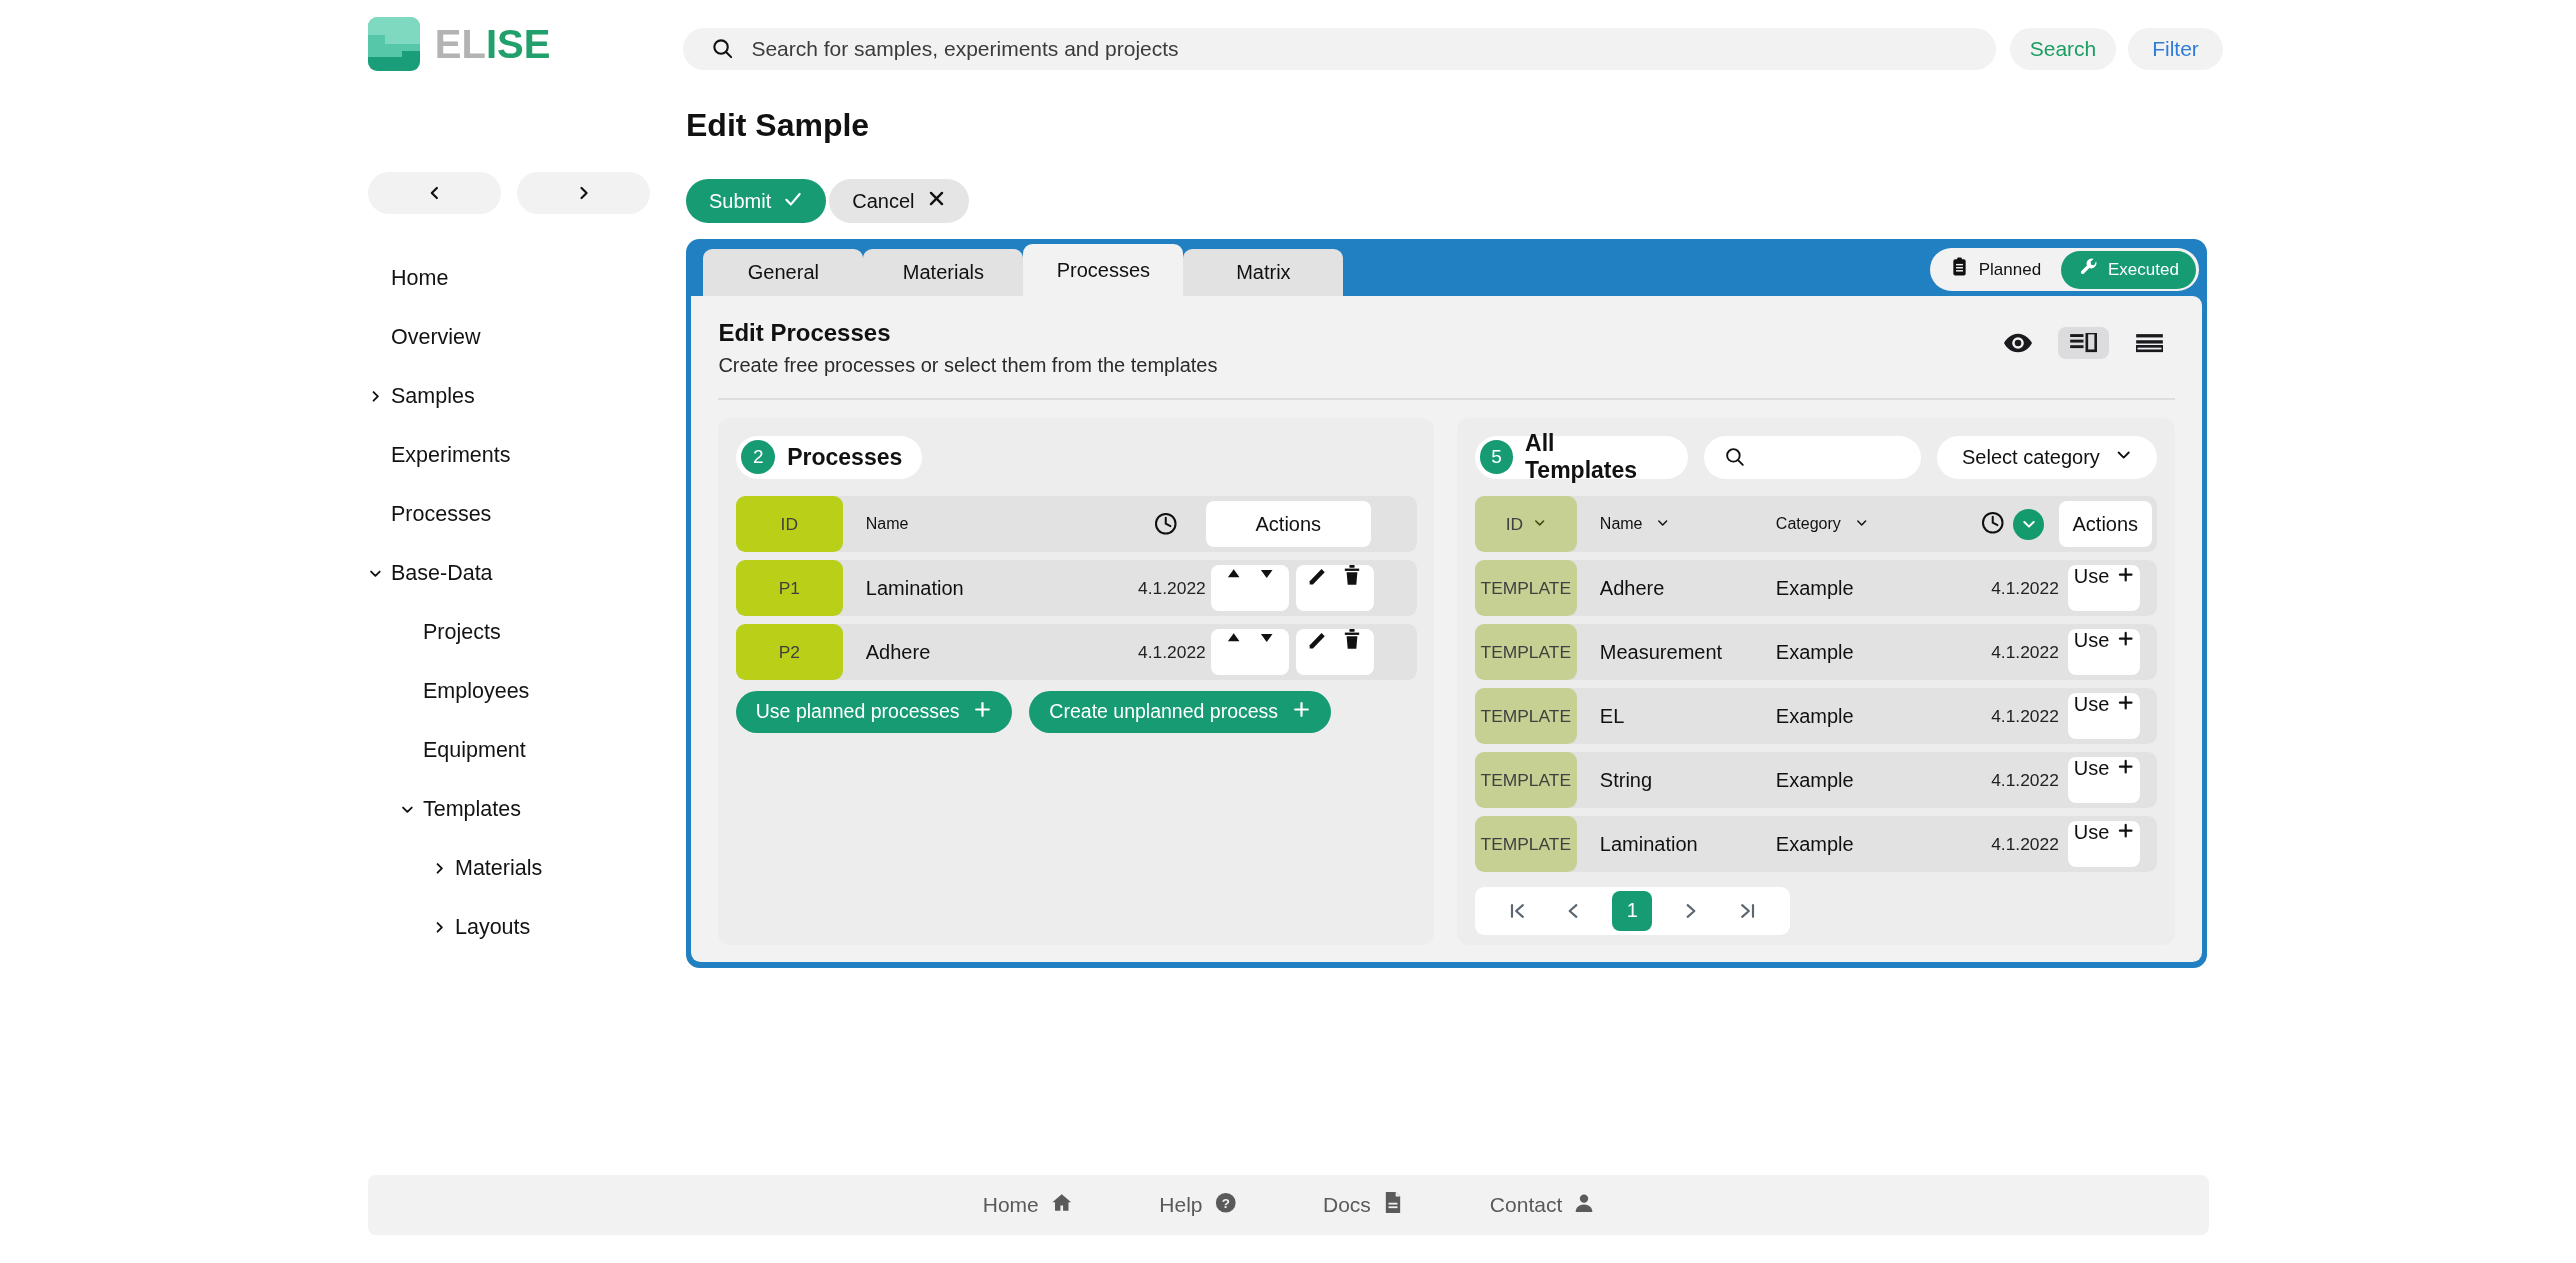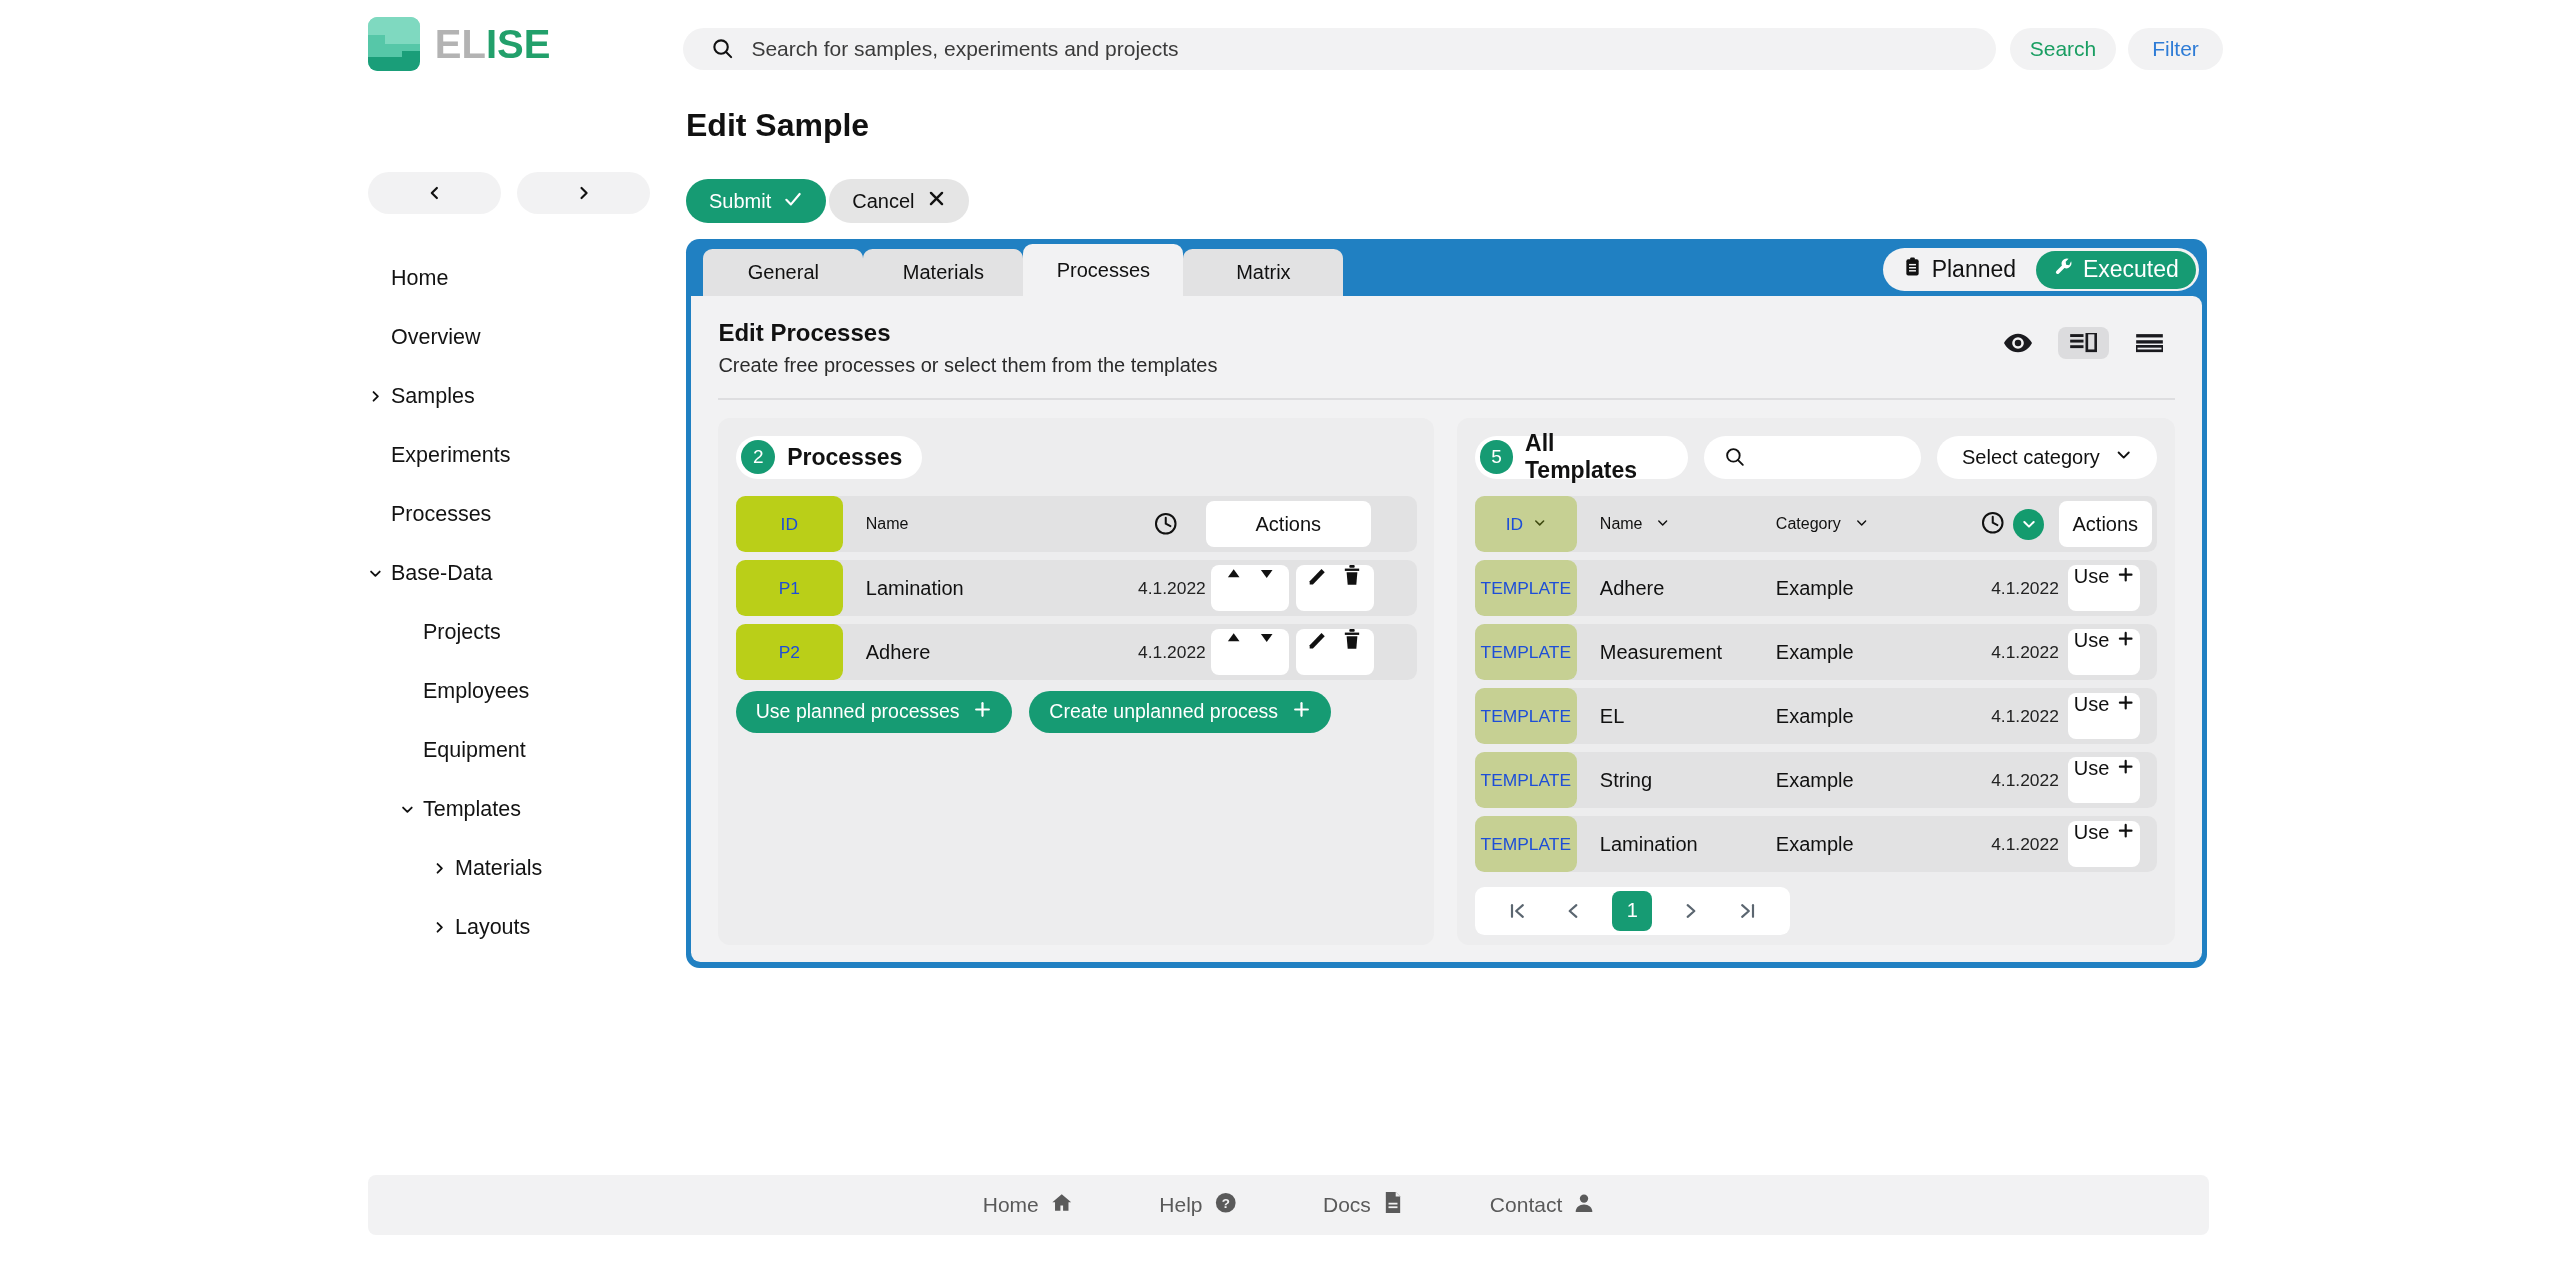--- a/index.html
+++ b/index.html
@@ -76,21 +76,21 @@
     display: flex; align-items: center; justify-content: center; font-size: 20px;
     border-top-left-radius: 9.4px; border-top-right-radius: 9.4px; cursor: pointer; border: none;
   }
   .tab.active { background: #f2f2f3; height: 52px; }
   .toggle-wrap {
     position: absolute; right: 2.7px; top: 4px; height: 43px; background: #f2f2f3; border-radius: 21.5px;
     display: flex; align-items: center; padding: 2.7px; gap: 2.7px;
   }
   .toggle-opt {
     height: 38px; padding: 0 17.4px; border-radius: 19px; display: flex; align-items: center; gap: 9.4px;
-    font-size: 23px; color: #111; cursor: pointer; border: none; background: transparent;
+    font-size: 17px; color: #111; cursor: pointer; border: none; background: transparent;
   }
   .toggle-opt.on { background: #169b73; color: #fff; }
 
   .cardbody {
     background: #f2f2f3; border-bottom-left-radius: 9.4px; border-bottom-right-radius: 9.4px;
     border-top-right-radius: 9.4px; height: 666px; padding: 23px 27px 0 27px; position: relative;
   }
   .eph-title { font-size: 24px; font-weight: 700; color: #111; }
   .eph-sub { font-size: 20px; color: #2b2b2b; margin-top: 6.7px; }
   .viewicons { position: absolute; right: 27px; top: 31px; display: flex; align-items: center; gap: 14.8px; }
@@ -117,21 +117,21 @@
   .tpl-search { background: #fff; border-radius: 21.5px; height: 43px; width: 224px; display: flex; align-items: center; padding-left: 20px; }
   .tpl-cat { background: #fff; border-radius: 21.5px; height: 43px; width: 228px; display: flex; align-items: center; justify-content: center; gap: 14.8px; font-size: 20px; color: #111; cursor: pointer; }
 
   .row {
     display: flex; align-items: center; background: #e2e2e3; border-radius: 9.4px;
     height: 56px; margin-bottom: 8px; padding-right: 5.4px;
   }
   .row.header { background: #e2e2e3; }
   .idcell {
     height: 56px; border-radius: 9.4px; display: flex; align-items: center; justify-content: center;
-    font-size: 17.4px; color: #1d4ed8; flex: none;
+    font-size: 17.4px; color: #404040; flex: none;
   }
   .id-proc { background: #bacf18; width: 107px; }
   .id-tpl { background: #c6d093; width: 102px; }
   .cell-name { font-size: 20px; color: #111; padding-left: 23px; }
   .cell-cat { font-size: 20px; color: #111; }
   .cell-date { font-size: 17.4px; color: #222; text-align: right; }
   .hdr-txt { font-size: 16px; color: #111; }
   .sort-caret { display: inline-block; margin-left: 9.4px; }
   .sort-caret svg { width: 13.4px; height: 13.4px; }
   .clock svg { width: 25.5px; height: 25.5px; }

